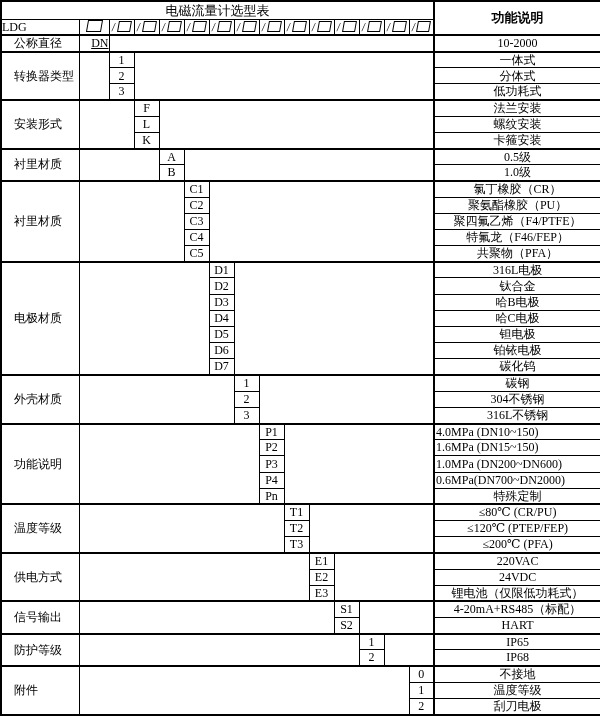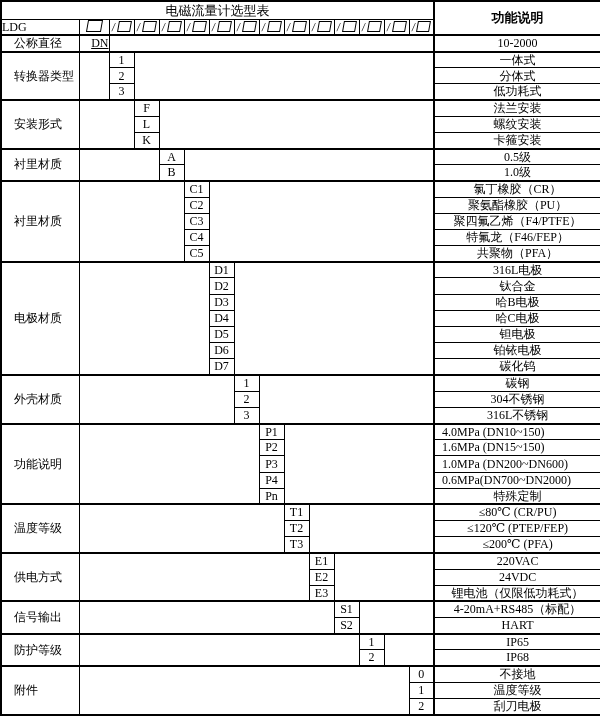--- a/index.html
+++ b/index.html
@@ -10,21 +10,21 @@
   td{border:1px solid #000;padding:0;font-size:12px;line-height:1.05;vertical-align:middle;
      text-align:center;overflow:hidden;white-space:nowrap;}
   tr{height:16px;}
   tr.title-row{height:18px;}
   td.title-cell{font-weight:normal;font-size:13px;}
   td.func-head{font-weight:bold;font-size:13px;}
   td.label-cell{text-align:left;padding-left:12px;}
   td.model-prefix{text-align:left;padding-left:0;}
   td.dn-code{text-align:right;padding-left:8px;text-decoration:underline;}
   td.desc-cell{border-left:2px solid #000;margin-left:36px;}
-  td.desc-left{text-align:left;padding-left:7px;}
+  td.desc-left{text-align:left;padding-left:1px;}
   tr.gsep td{border-top:2px solid #000;}
   .bx{display:inline-block;width:11px;height:9px;border:1px solid #000;
       transform:skewX(-10deg);vertical-align:-1px;}
   .bx-lg{width:13px;height:10px;}
   .slash{display:inline-block;margin-right:2px;transform:skewX(-6deg);}
 </style>
 </head>
 <body>
 
 <div id="page">

